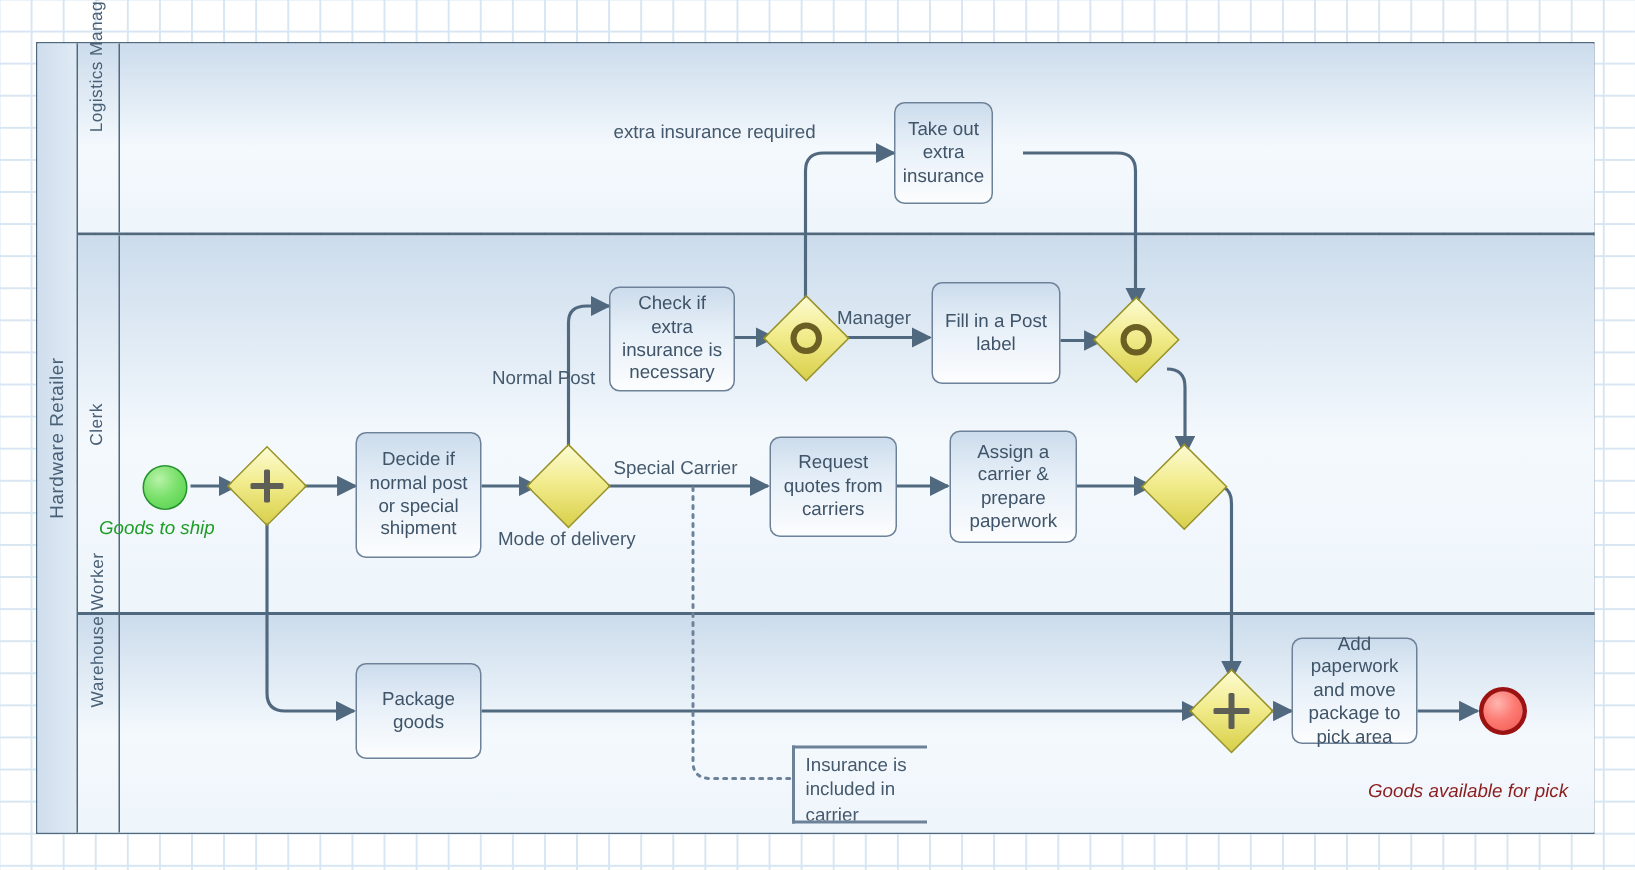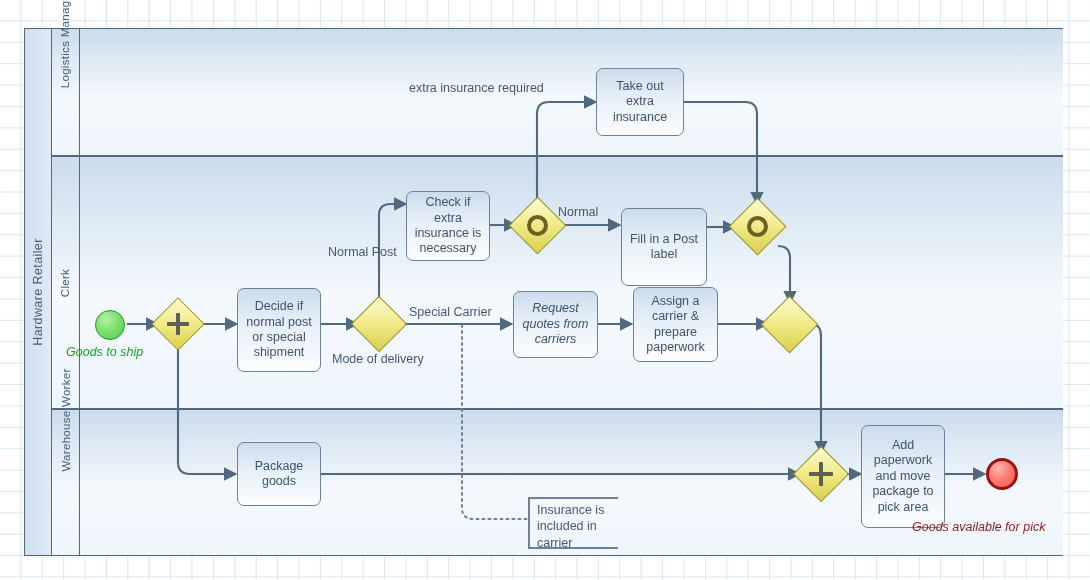--- a/index.html
+++ b/index.html
@@ -225,49 +225,49 @@
         <path d="M 841 474 L 861 474" marker-end="url(#arrow)"></path>
 
         <path d="M 945 474 L 985 474" marker-end="url(#arrow)"></path>
       </g>
 
       <g fill="none" stroke="#6d8299" stroke-width="2" stroke-dasharray="2,4" stroke-linecap="round">
         <path d="M 462 325 L 462 508 Q 462 519 474 519 L 530 519"></path>
       </g>
     </svg>
 
-    <div class="task" style="left:596px;top:68px;width:88px;height:68px;">
+    <div class="task" style="left:596px;top:68px;width:66px;height:68px;">
       <span>Take out extra insurance</span>
     </div>
 
     <div class="task" style="left:406px;top:191px;width:84px;height:70px;text-align:center;">
       <span>Check if extra insurance is necessary</span>
     </div>
 
-    <div class="task" style="left:621px;top:208px;width:86px;height:78px;">
+    <div class="task" style="left:621px;top:188px;width:86px;height:68px;">
       <span>Fill in a Post label</span>
     </div>
 
     <div class="task" style="left:237px;top:288px;width:84px;height:84px;">
       <span>Decide if normal post or special shipment</span>
     </div>
 
-    <div class="task" style="left:513px;top:291px;width:85px;height:67px;font-style:italic;">
+    <div class="task" style="left:513px;top:291px;width:85px;height:67px;">
       <span>Request quotes from carriers</span>
     </div>
 
     <div class="task" style="left:633px;top:287px;width:85px;height:75px;">
       <span>Assign a carrier &amp; prepare paperwork</span>
     </div>
 
     <div class="task" style="left:237px;top:442px;width:84px;height:64px;">
       <span>Package goods</span>
     </div>
 
-    <div class="task" style="left:861px;top:425px;width:84px;height:103px;">
+    <div class="task" style="left:861px;top:425px;width:84px;height:71px;">
       <span>Add paperwork and move package to pick area</span>
     </div>
 
     <div class="event start" style="left:95px;top:310px;width:30px;height:30px;"></div>
     <div class="lbl green" style="left:66px;top:345px;">Goods  to ship</div>
 
     <div class="event end" style="left:986px;top:458px;width:32px;height:32px;"></div>
     <div class="lbl red" style="left:912px;top:520px;">Goods available  for pick</div>
 
     <div class="gw" style="left:159px;top:305px;width:38px;height:38px;">
@@ -304,21 +304,21 @@
     <div class="gw" style="left:801px;top:454px;width:40px;height:40px;">
       <div class="diamond"></div>
       <div class="glyph">
         <div class="plus-h"></div>
           <div class="plus-v"></div>
       </div>
     </div>
 
     <div class="lbl" style="left:409px;top:81px;">extra insurance required</div>
 
-    <div class="lbl" style="left:558px;top:205px;">Normal</div>
+    <div class="lbl" style="left:558px;top:205px;">Manager</div>
 
     <div class="lbl" style="left:288px;top:245px;margin-left:40px;">Normal Post</div>
 
     <div class="lbl" style="left:409px;top:305px;">Special Carrier</div>
 
     <div class="annotation" style="left:528px;top:497px;width:90px;height:52px;">
       <span>Insurance is included in carrier service</span>
     </div>
 
   </div>

